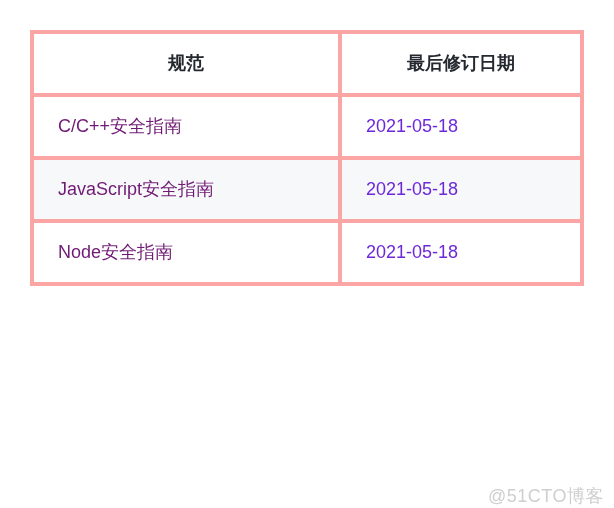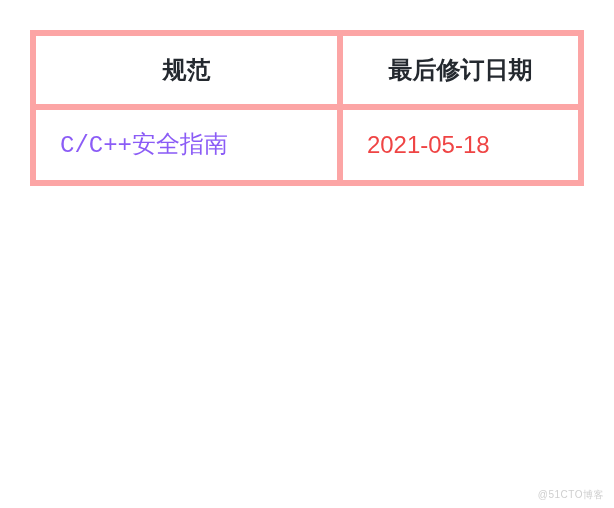--- a/index.html
+++ b/index.html
@@ -15,24 +15,24 @@
     height: 508px;
     position: relative;
   }
   table {
     border-collapse: collapse;
     width: 100%;
     border: 1px solid #d0d7de;
     background: #ffffff;
   }
   th, td {
-    border: 6px solid #fca5a5;
+    border: 4px solid #fca5a5;
     padding: 16px 24px;
     text-align: left;
-    font-size: 24px;
+    font-size: 18px;
     line-height: 1.5;
   }
   th {
     background: #ffffff;
     font-weight: 600;
     text-align: center;
     color: #24292f;
   }
   th:first-child {
     width: 56%;
@@ -40,48 +40,55 @@
   th:last-child {
     width: 44%;
   }
   tbody tr:nth-child(even) {
     background: #f6f8fa;
   }
   tbody tr:nth-child(odd) {
     background: #ffffff;
   }
   a {
-    color: #8b5cf6;
+    color: #701a75;
     text-decoration: none;
-    font-family: Liberation Mono, monospace;
   }
   .date-cell {
-    color: #ef4444;
+    color: #6d28d9;
   }
   .watermark {
     position: absolute;
-    bottom: 6px;
+    bottom: 0;
     right: 10px;
     color: #cfcfcf;
-    font-size: 10px;
+    font-size: 18px;
     font-weight: 400;
     letter-spacing: 0.5px;
   }
 </style>
 </head>
 <body>
 
 <table>
   <thead>
     <tr>
       <th>规范</th>
       <th>最后修订日期</th>
     </tr>
   </thead>
   <tbody>
     <tr>
       <td><a href="#">C/C++安全指南</a></td>
       <td class="date-cell">2021-05-18</td>
     </tr>
+    <tr>
+      <td><a href="#">JavaScript安全指南</a></td>
+      <td class="date-cell">2021-05-18</td>
+    </tr>
+    <tr>
+      <td><a href="#">Node安全指南</a></td>
+      <td class="date-cell">2021-05-18</td>
+    </tr>
   </tbody>
 </table>
 
 <div class="watermark">@51CTO博客</div>
 
 </body></html>

